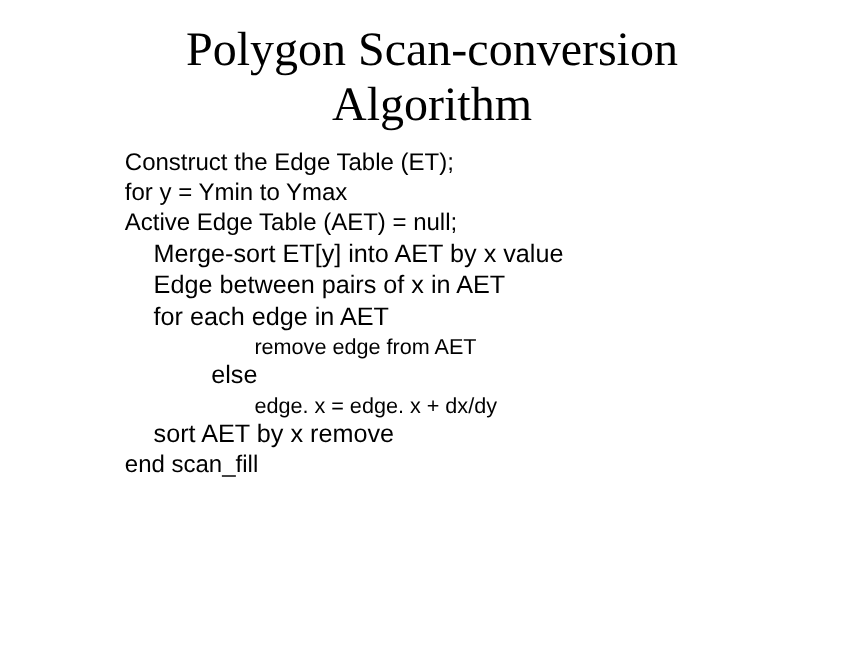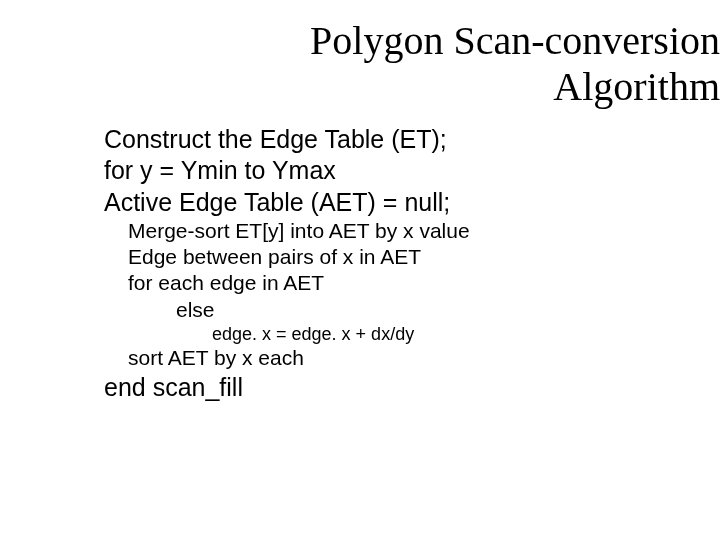--- a/index.html
+++ b/index.html
@@ -11,36 +11,36 @@
     font-family: "Times New Roman", Times, serif;
     color: #000000;
   }
   .slide {
     width: 720px;
     height: 540px;
     position: relative;
     box-sizing: border-box;
   }
   .title {
-    text-align: right;
+    text-align: center;
     font-size: 40px;
     line-height: 1.15;
     padding-top: 18px;
     font-weight: normal;
     font-family: "Times New Roman", Times, serif;
   }
   .body {
     font-family: Arial, Helvetica, sans-serif;
     font-size: 24px;
     line-height: 1.25;
     margin-left: 104px;
     margin-top: 14px;
   }
   .lvl1 {
-    font-size: 25px;
+    font-size: 20px;
   }
   .lvl2 {
     font-size: 21px;
     margin-left: 24px;
   }
   .lvl3 {
     font-size: 21px;
     margin-left: 72px;
   }
   .lvl4 {
@@ -57,19 +57,20 @@
     <span>Algorithm</span>
   </div>
 
   <div class="body">
     <div class="lvl1">Construct the Edge Table (ET);</div>
     <div class="lvl1">for y = Ymin to Ymax</div>
     <div class="lvl1">Active Edge Table (AET) = null;</div>
     <div class="lvl2">Merge-sort ET[y] into AET by x value</div>
     <div class="lvl2">Edge between pairs of x in AET</div>
     <div class="lvl2">for each edge in AET</div>
+    <div class="lvl4">remove edge from AET</div>
     <div class="lvl3">else</div>
     <div class="lvl4">edge. x = edge. x + dx/dy</div>
-    <div class="lvl2">sort AET by x each</div>
+    <div class="lvl2">sort AET by x remove</div>
     <div class="lvl1">end scan_fill</div>
   </div>
 
 </div>
 
 </body></html>

